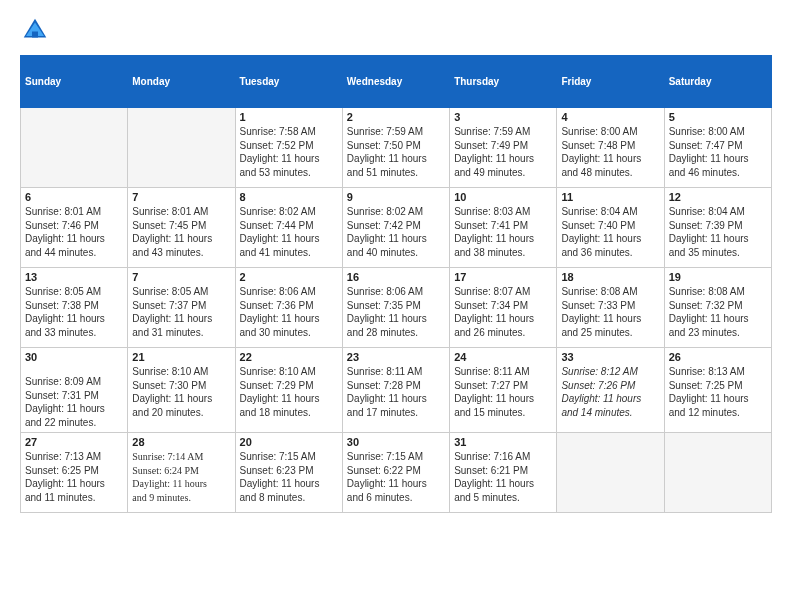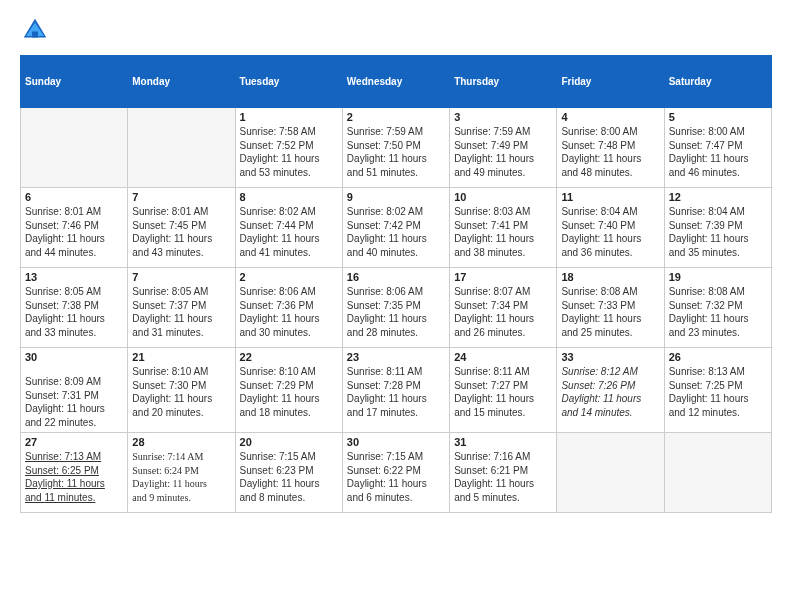--- a/index.html
+++ b/index.html
@@ -314,21 +314,21 @@
             <span class="day-num">26</span>
             <div class="cell-info" style="white-space: pre-line;">Sunrise: 8:13 AM
 Sunset: 7:25 PM
 Daylight: 11 hours
 and 12 minutes.</div>
           </td>
         </tr>
         <tr>
           <td>
             <span class="day-num">27</span>
-            <div class="cell-info" style="white-space: pre-line; text-decoration: underline;">Sunrise: 7:13 AM
+            <div class="cell-info" style="white-space: pre-line;">Sunrise: 7:13 AM
 Sunset: 6:25 PM
 Daylight: 11 hours
 and 11 minutes.</div>
           </td>
           <td>
             <span class="day-num">28</span>
             <div class="cell-info" style="white-space: pre-line; font-family: Liberation Serif, serif;">Sunrise: 7:14 AM
 Sunset: 6:24 PM
 Daylight: 11 hours
 and 9 minutes.</div>

